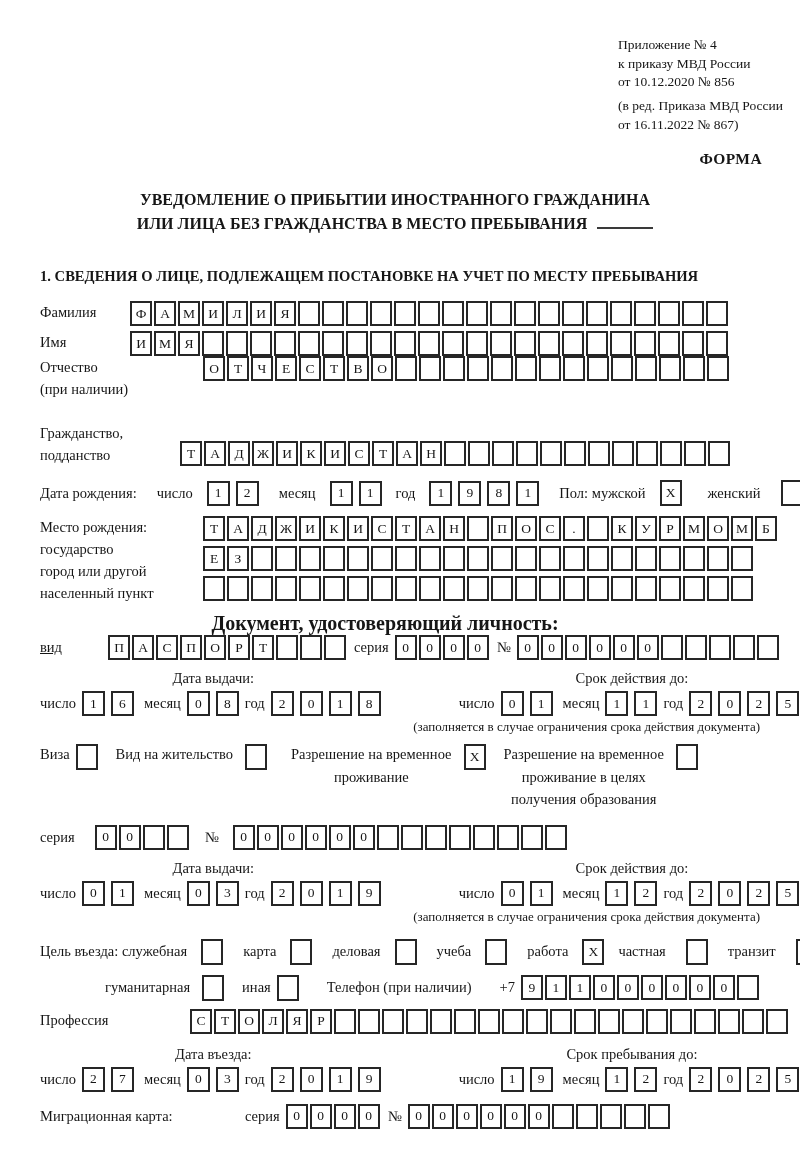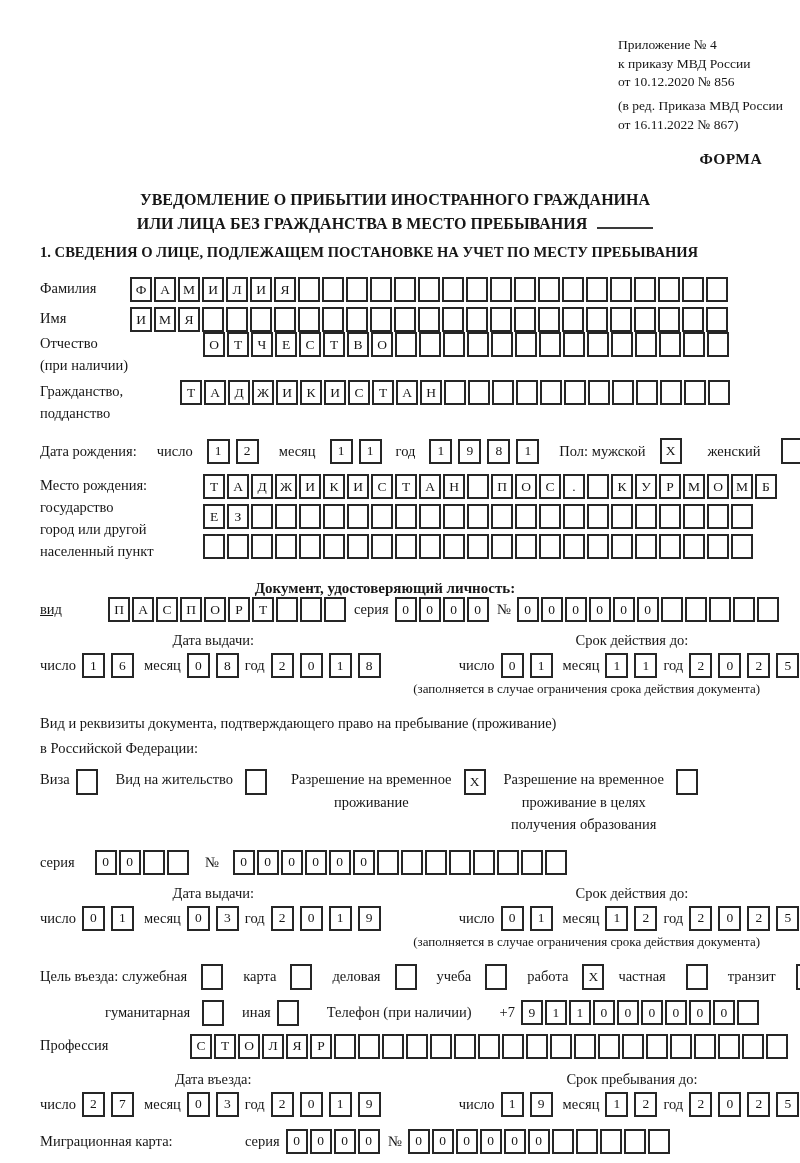--- a/index.html
+++ b/index.html
@@ -27,21 +27,21 @@
 
   .title {
     margin-top: 20px; margin-right: 40px;
     text-align: center; font-weight: bold; font-size: 16px; line-height: 1.5;
   }
   .blank-line {
     display: inline-block; width: 56px; height: 2px;
     background: #3a3a3a; vertical-align: baseline; margin-left: 10px;
   }
 
-  .sec1 { margin-top: 8px; font-weight: bold; font-size: 14.6px; }
+  .sec1 { margin-top: 32px; font-weight: bold; font-size: 14.6px; }
 
   
   .frow { display: flex; align-items: flex-start; margin-top: 5px; }
   .lbl { font-size: 14.5px; line-height: 22px; flex: 0 0 auto; }
   .lblcol { flex: 0 0 auto; }
   .lblcol .lbl { display: block; }
 
   .w90  { width: 90px; }
   .w140 { width: 140px; }
   .w163 { width: 163px; }
@@ -78,23 +78,23 @@
   .permits { display: flex; margin-top: 8px; align-items: flex-start; }
   .pgroup { display: flex; align-items: flex-start; flex: 0 0 auto; }
   .ptext { font-size: 14.5px; line-height: 1.55; text-align: center; }
   .pgroup .cells { margin-top: 1px; }
 
   .inl { display: flex; align-items: center; flex-wrap: nowrap; }
   .inl .t { font-size: 14.5px; flex: 0 0 auto; }
   .gap6 { margin-left: 6px; } .gap12 { margin-left: 12px; }
   .gap18 { margin-left: 18px; } .gap24 { margin-left: 24px; } .gap28 { margin-left: 28px; }
 
-  .cheading { margin-top: 18px; text-align: center; font-weight: bold; font-size: 15px; margin-right: 60px; }
-
-  .mt4 { margin-top: 0; } .mt6 { margin-top: 4px; } .mt8 { margin-top: 8px; justify-content: space-between; }
+  .cheading { margin-top: 8px; text-align: center; font-weight: bold; font-size: 20px; margin-right: 60px; }
+
+  .mt4 { margin-top: 0; } .mt6 { margin-top: 22px; align-items: flex-end; } .mt8 { margin-top: 8px; justify-content: space-between; }
   .mt10 { margin-top: 10px; } .mt12 { margin-top: 12px; } .mt14 { margin-top: 14px; gap: 8px; } .mt16 { margin-top: 16px; }
 </style>
 </head>
 <body>
 
 <div class="page">
 
   <div class="annex">
     <div>Приложение № 4</div>
     <div>к приказу МВД России</div>
@@ -435,24 +435,20 @@
             <span class="cell">2</span>
             <span class="cell">0</span>
             <span class="cell">2</span>
             <span class="cell">5</span>
           </span>
       </div>
     </div>
   </div>
   <div class="vnote">(заполняется в случае ограничения срока действия документа)</div>
 
-  <div class="para">
-    <div>Вид и реквизиты документа, подтверждающего право на пребывание (проживание)</div>
-    <div>в Российской Федерации:</div>
-  </div>
 
   <div class="permits">
     <div class="pgroup">
       <span class="ptext">Виза</span>
       <span class="cells cbx gap6">
           <span class="cell"></span>
         </span>
     </div>
     <div class="pgroup gap18">
       <span class="ptext">Вид на жительство</span>

